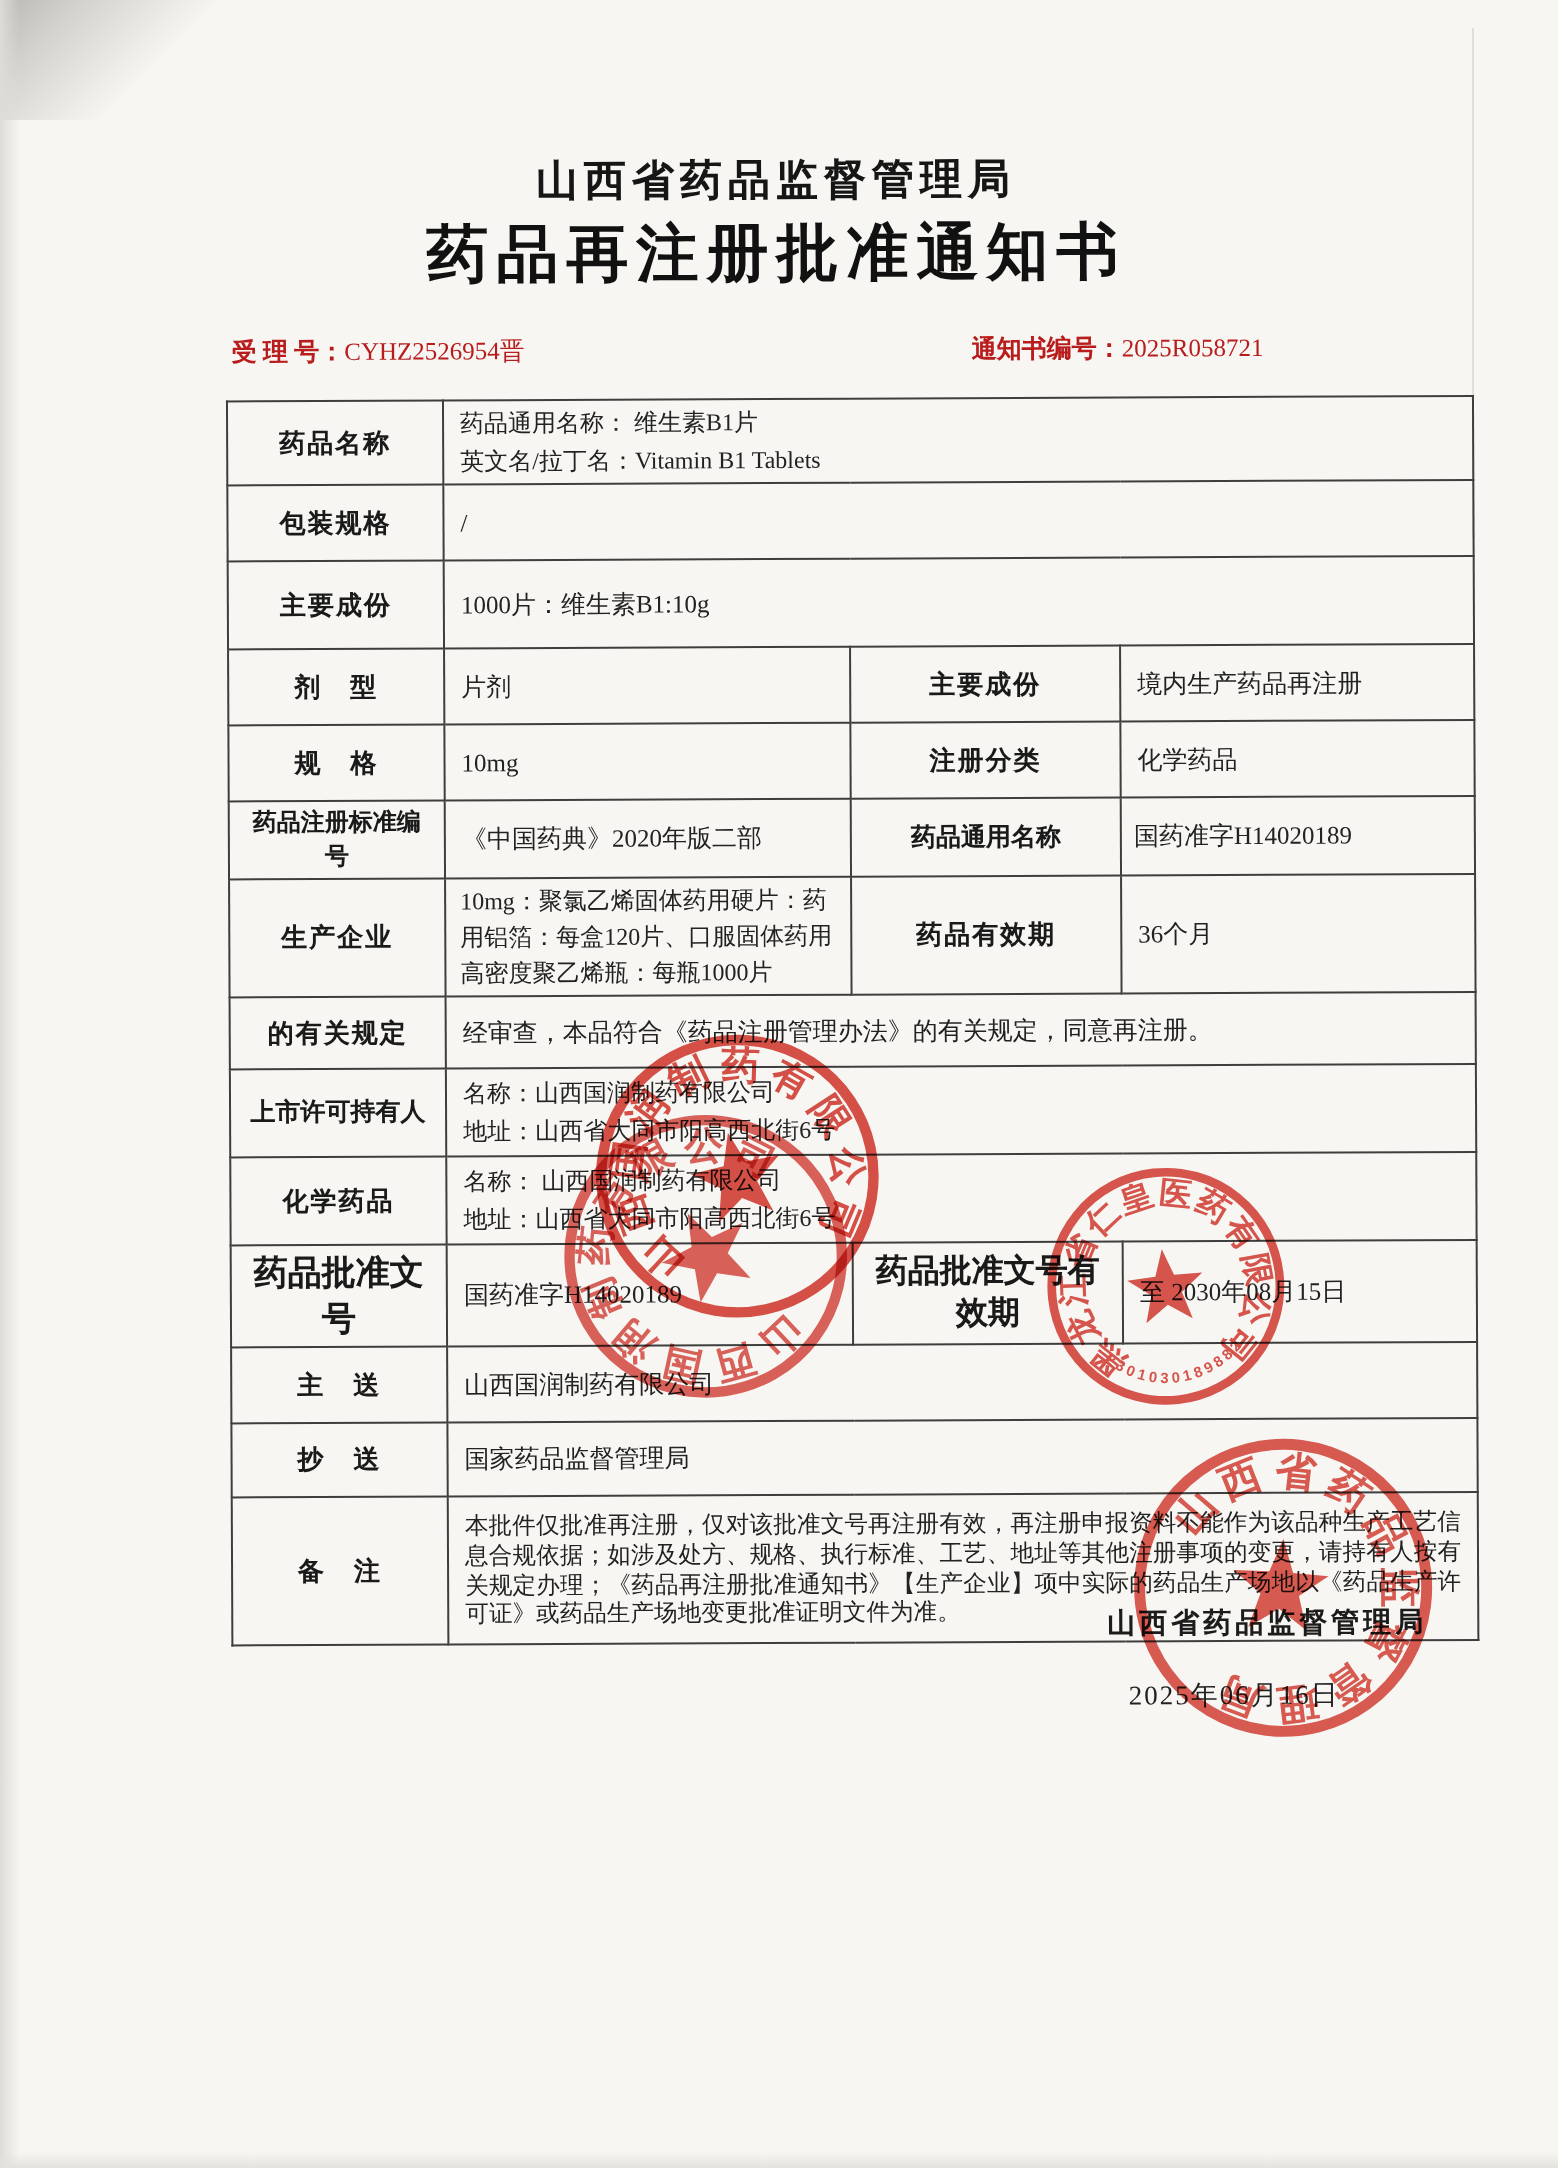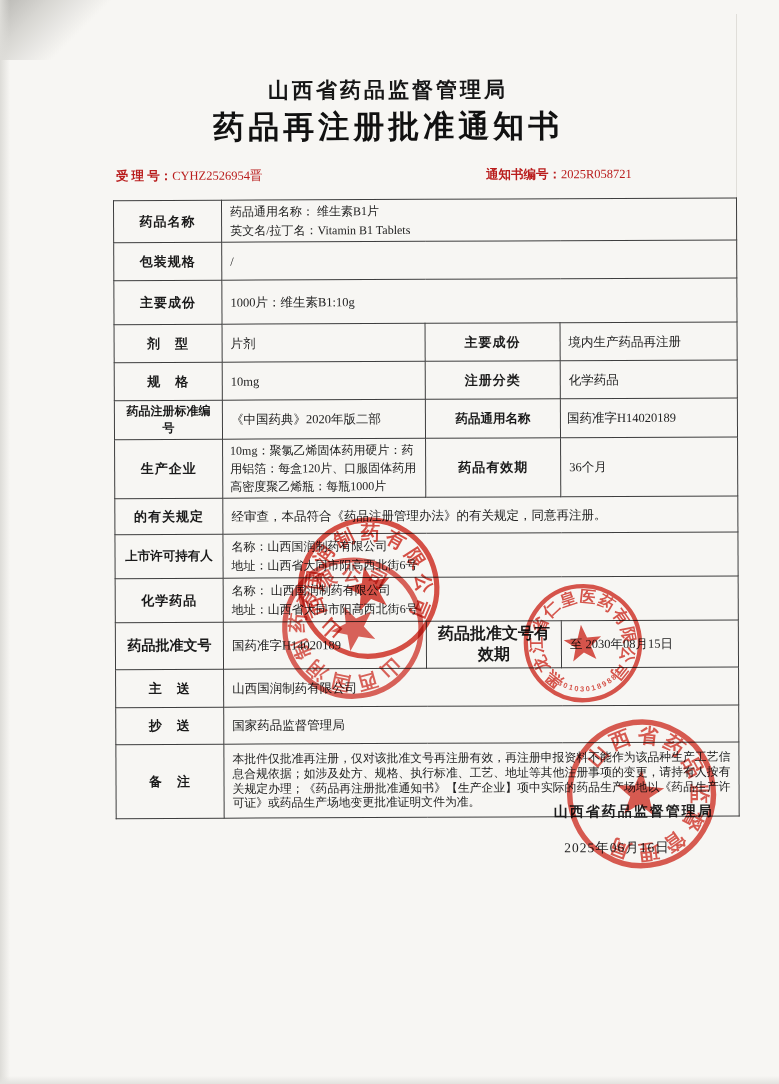--- a/index.html
+++ b/index.html
@@ -134,21 +134,21 @@
       </td>
     </tr>
     <tr style="height:44px">
       <td class="lbl">化学药品</td>
       <td class="val small" colspan="3">
         <span class="ln">名称： 山西国润制药有限公司</span>
         <span class="ln">地址：山西省大同市阳高西北街6号</span>
       </td>
     </tr>
     <tr style="height:36px">
-      <td class="lbl" style="font-size:14px;letter-spacing:0">药品批准文号</td>
+      <td class="lbl" style="font-size:17px;letter-spacing:0">药品批准文号</td>
       <td class="val">国药准字H14020189</td>
       <td class="lbl" style="font-size:16px;letter-spacing:0">药品批准文号有效期</td>
       <td class="val" style="padding-left:8px">至 2030年08月15日</td>
     </tr>
     <tr style="height:38px">
       <td class="lbl">主　送</td>
       <td class="val" colspan="3">山西国润制药有限公司</td>
     </tr>
     <tr style="height:37px">
       <td class="lbl">抄　送</td>

